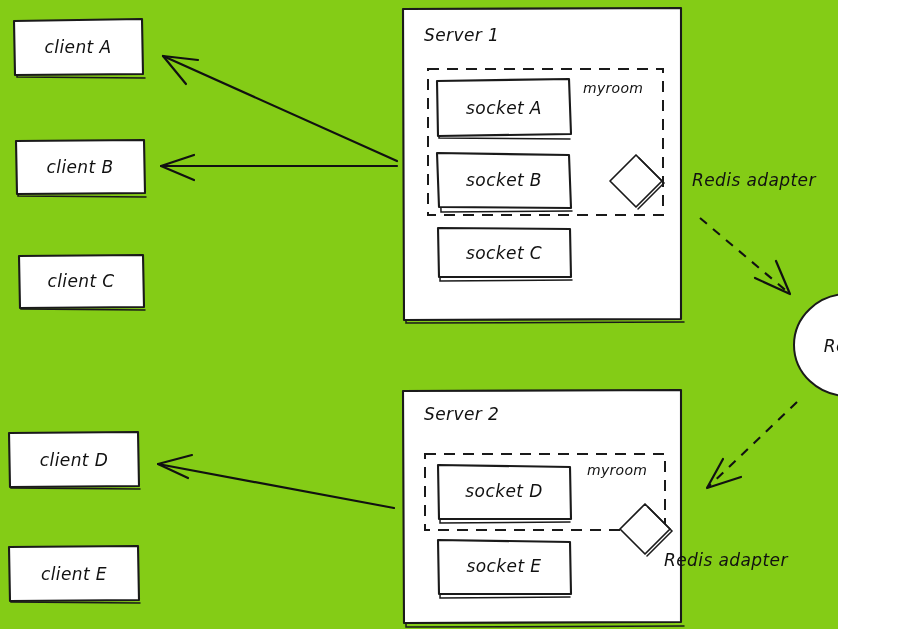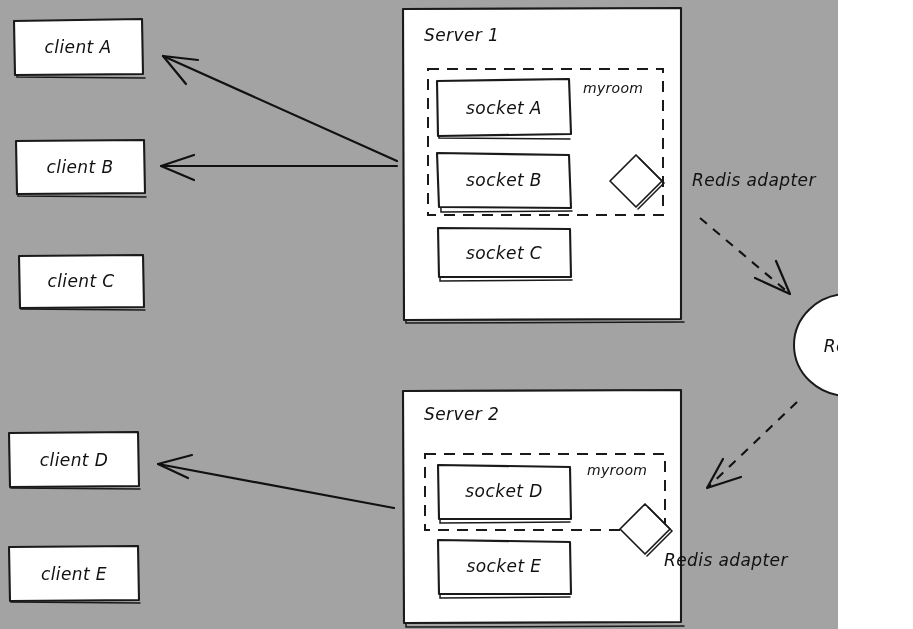--- a/index.html
+++ b/index.html
@@ -4,21 +4,21 @@
 <style>
   html, body {
     margin: 0;
     padding: 0;
     background: #ffffff;
   }
   #canvas-root {
     position: relative;
     width: 838px;
     height: 629px;
-    background: #a3a3a3;
+    background: #84cc16;
     overflow: hidden;
     font-family: "DejaVu Sans", sans-serif;
   }
   #diagram-svg {
     position: absolute;
     left: 0;
     top: 0;
     width: 913px;
     height: 629px;
   }

